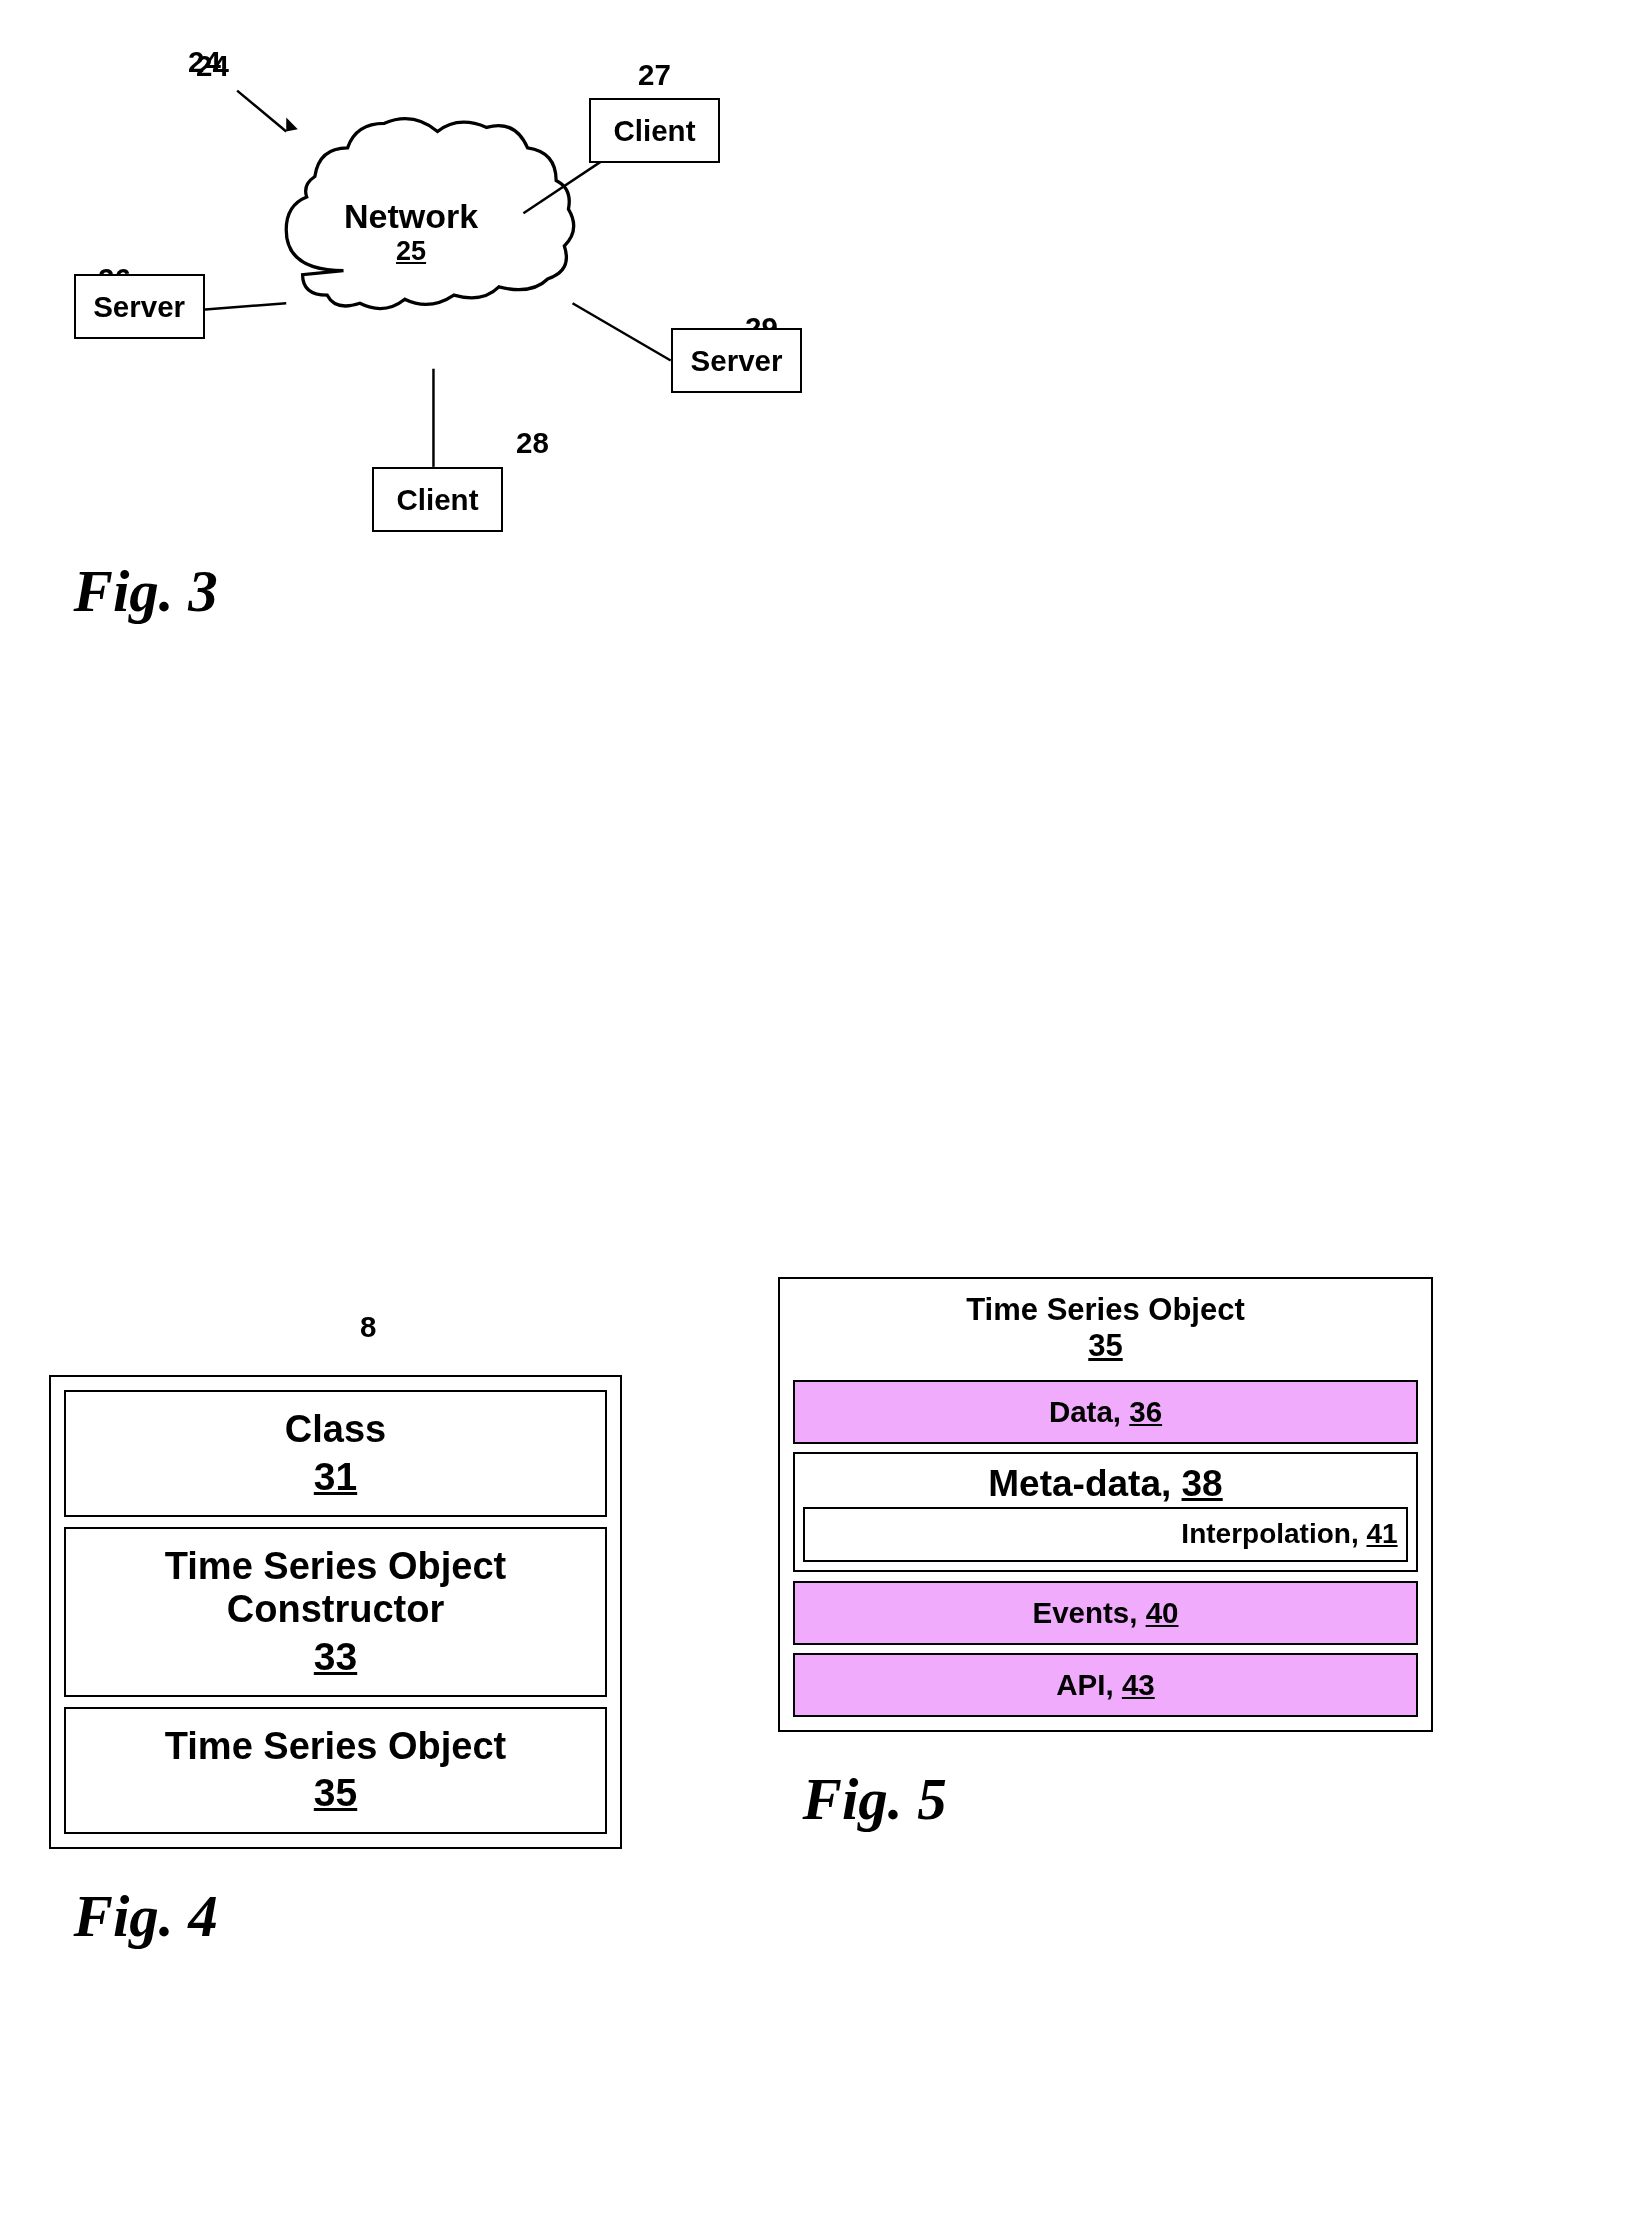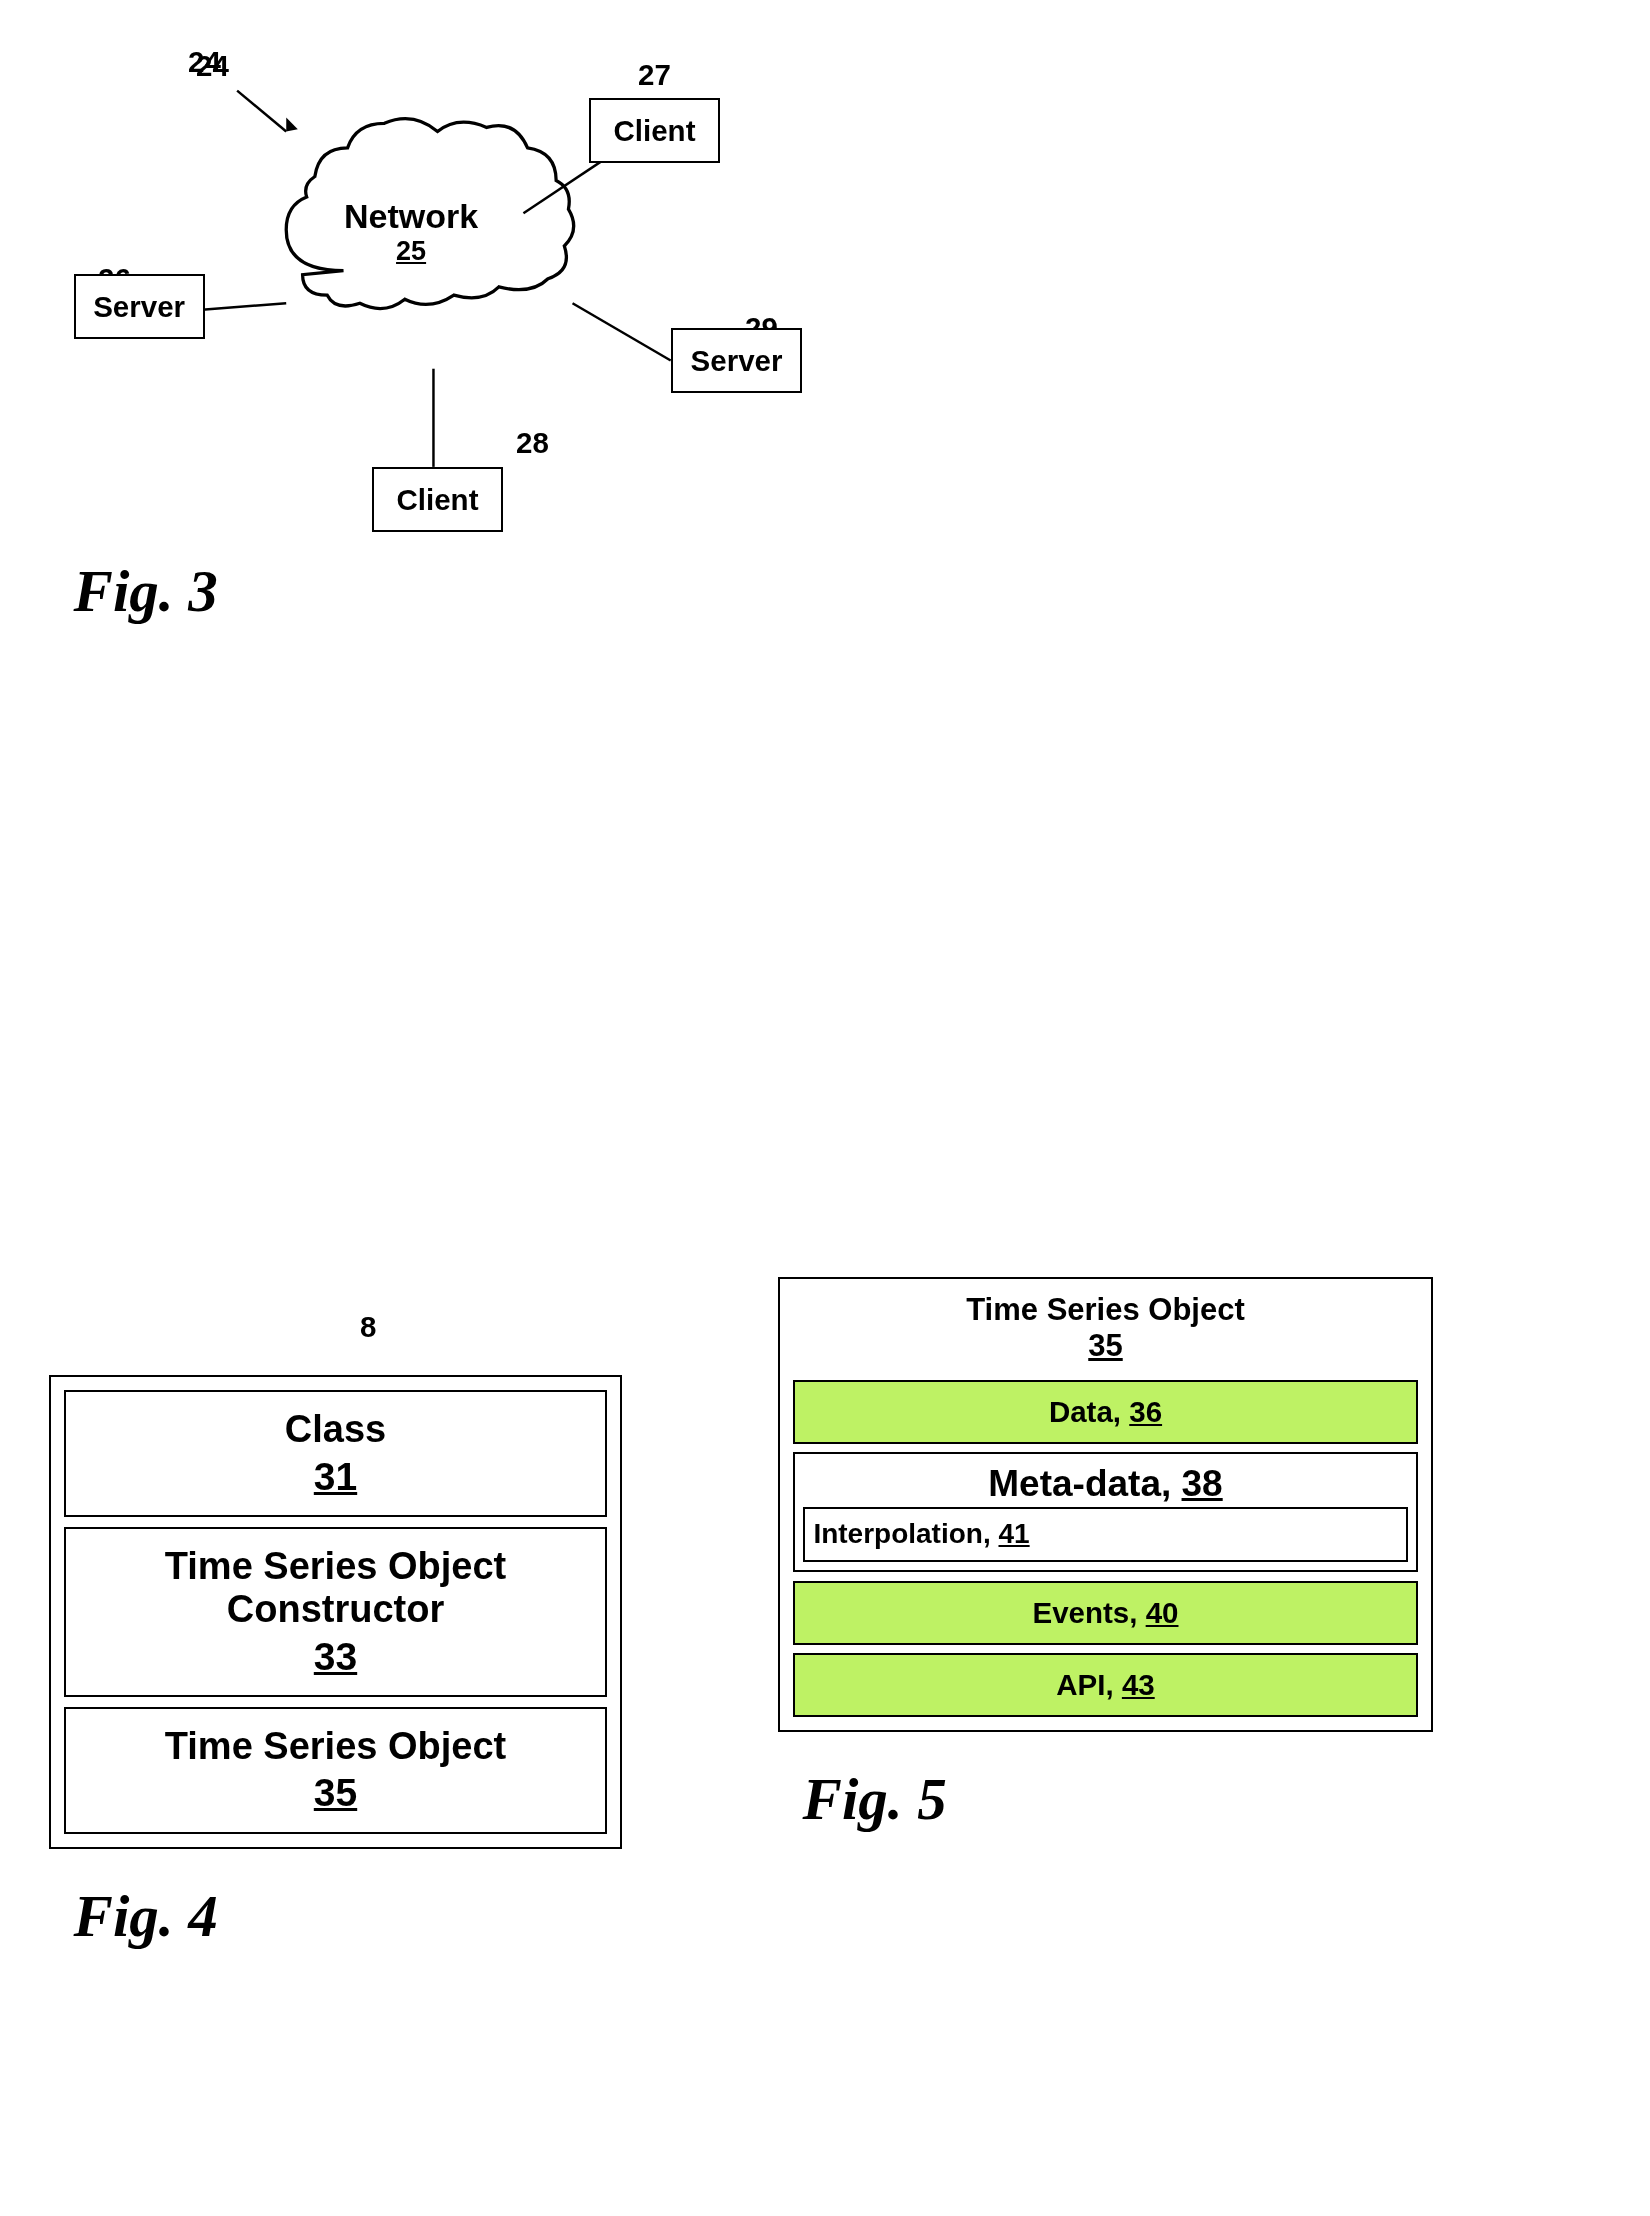--- a/index.html
+++ b/index.html
@@ -110,21 +110,21 @@
     .fig5-title {
       text-align: center;
       font-size: 31px;
       font-weight: bold;
       margin-bottom: 9.8px;
       padding-bottom: 6.5px;
     }
 
     .fig5-item {
       border: 2.5px solid #000;
-      background: #bef264;
+      background: #f0abfc;
       text-align: center;
       padding: 13px 8.2px;
       margin-bottom: 8.2px;
       font-size: 29.5px;
       font-weight: bold;
     }
     .fig5-item:last-child { margin-bottom: 0; }
 
     .fig5-meta {
       border: 2.5px solid #000;
@@ -132,21 +132,21 @@
       padding: 8.2px;
     }
     .fig5-meta-title {
       font-size: 37px;
       font-weight: bold;
       text-align: center;
       padding-bottom: 2px;
     }
     .fig5-meta-inner {
       border: 2.5px solid #000;
-      text-align: left;
+      text-align: right;
       padding: 9.8px 8.2px;
       font-size: 28px;
       font-weight: bold;
     }
   </style>
 </head>
 <body>
 
 <div id="fig3-area">
 

